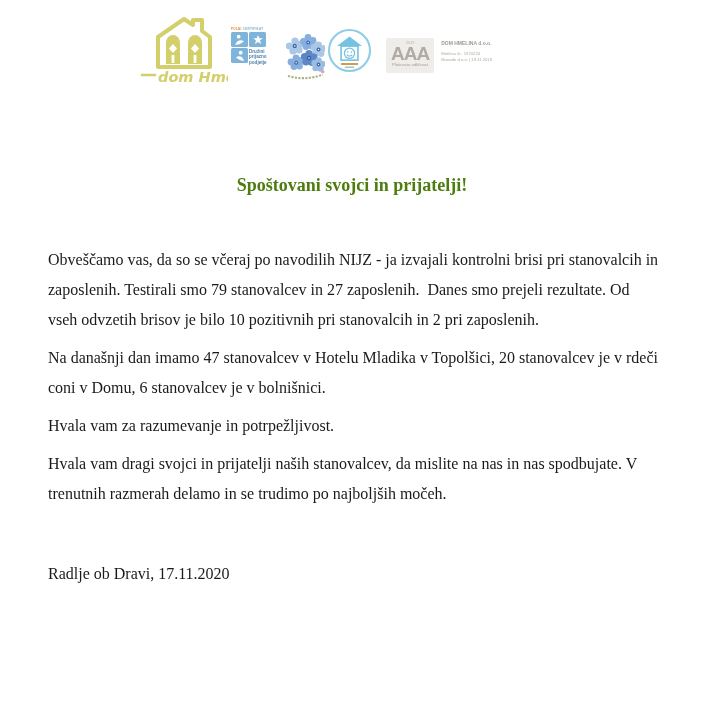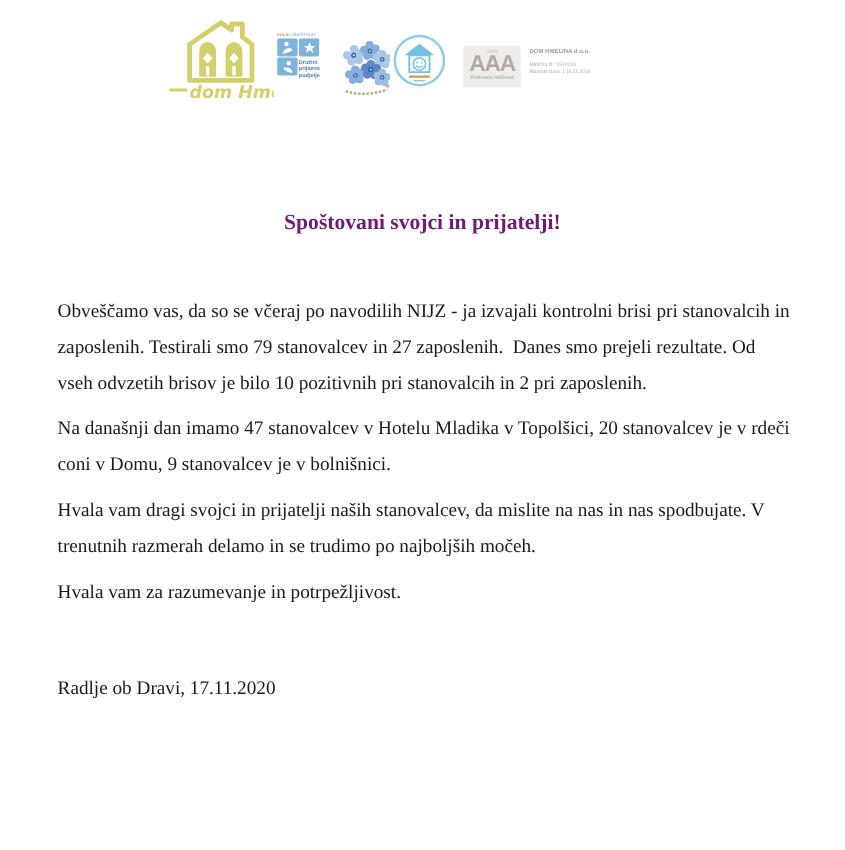--- a/index.html
+++ b/index.html
@@ -24,21 +24,21 @@
   .aaa-year{font-size:4px;color:#b8b3ac;}
   .aaa-rating{font-size:19px;line-height:17px;font-weight:800;color:#b1aba3;letter-spacing:-1px;}
   .aaa-sub{font-size:4.2px;color:#a39d95;white-space:nowrap;}
   .aaa-stars{font-size:3.5px;color:#b5afa8;letter-spacing:1px;}
   .aaa-right{padding-top:2px;}
   .aaa-company{font-size:5px;color:#a09a92;font-weight:bold;margin-bottom:5px;white-space:nowrap;}
   .aaa-line{font-size:4.2px;color:#b0aaa2;line-height:5.6px;white-space:nowrap;}
   
   h1.title{
     margin:85px 0 0 0;text-align:center;font-size:18px;line-height:26px;
-    font-weight:bold;color:#701a75;
+    font-weight:bold;color:#4d7c0f;
   }
   main.body-text{margin:47px 44px 0 48px;}
   main.body-text p{font-size:16px;line-height:30px;margin:0 0 8px 0;font-family:Liberation Serif, serif;}
   footer.sign{
     margin:54px 54px 0 48px;display:flex;justify-content:space-between;
     font-size:16px;line-height:22px;
   }
 </style>
 </head>
 <body>
@@ -182,22 +182,22 @@
         <div class="aaa-line">Bisnode d.o.o. | 19.11.2019</div>
       </div>
     </div>
 
   </header>
 
   <h1 class="title">Spoštovani svojci in prijatelji!</h1>
 
   <main class="body-text">
     <p>Obveščamo vas, da so se včeraj po navodilih NIJZ - ja izvajali kontrolni brisi pri stanovalcih in zaposlenih. Testirali smo 79 stanovalcev in 27 zaposlenih.&nbsp; Danes smo prejeli rezultate. Od vseh odvzetih brisov je bilo 10 pozitivnih pri stanovalcih in 2 pri zaposlenih.</p>
-    <p>Na današnji dan imamo 47 stanovalcev v Hotelu Mladika v Topolšici, 20 stanovalcev je v rdeči coni v Domu, 9 stanovalcev je v bolnišnici.</p>
+    <p>Na današnji dan imamo 47 stanovalcev v Hotelu Mladika v Topolšici, 20 stanovalcev je v rdeči coni v Domu, 6 stanovalcev je v bolnišnici.</p>
+    <p>Hvala vam za razumevanje in potrpežljivost.</p>
     <p>Hvala vam dragi svojci in prijatelji naših stanovalcev, da mislite na nas in nas spodbujate. V trenutnih razmerah delamo in se trudimo po najboljših močeh.</p>
-    <p>Hvala vam za razumevanje in potrpežljivost.</p>
   </main>
 
   <footer class="sign">
     <span>Radlje ob Dravi, 17.11.2020</span>
   </footer>
 
 </div>
 
 </body></html>

